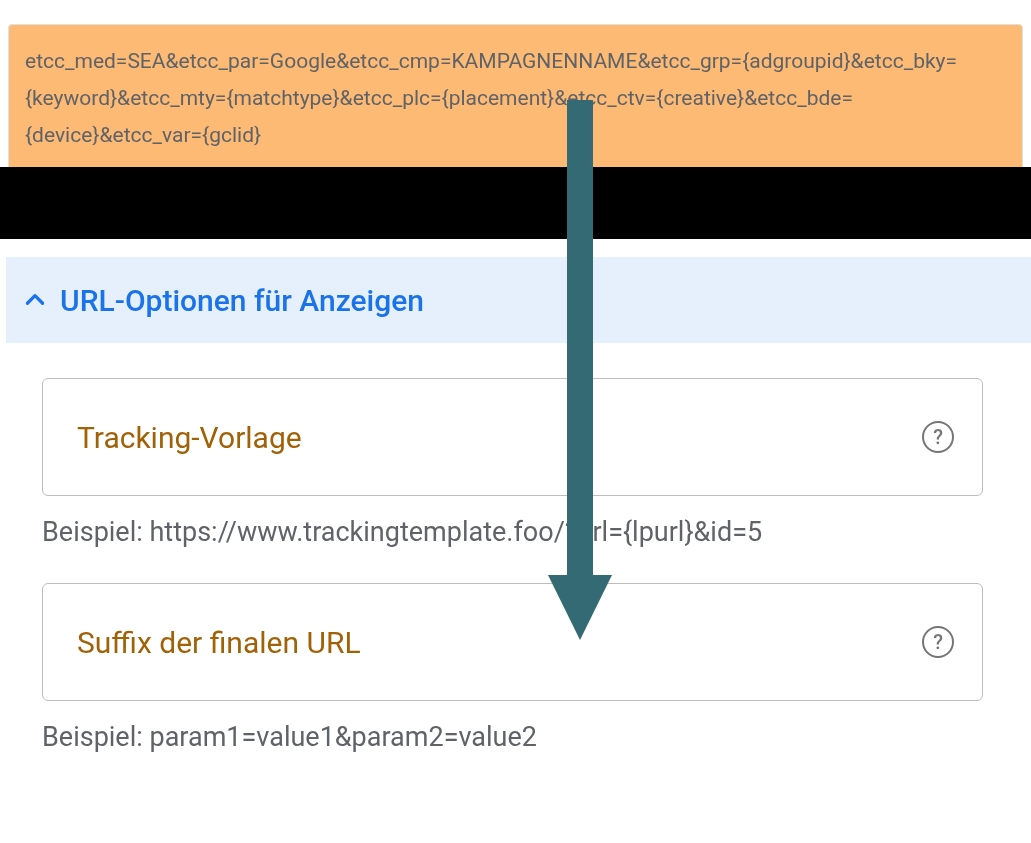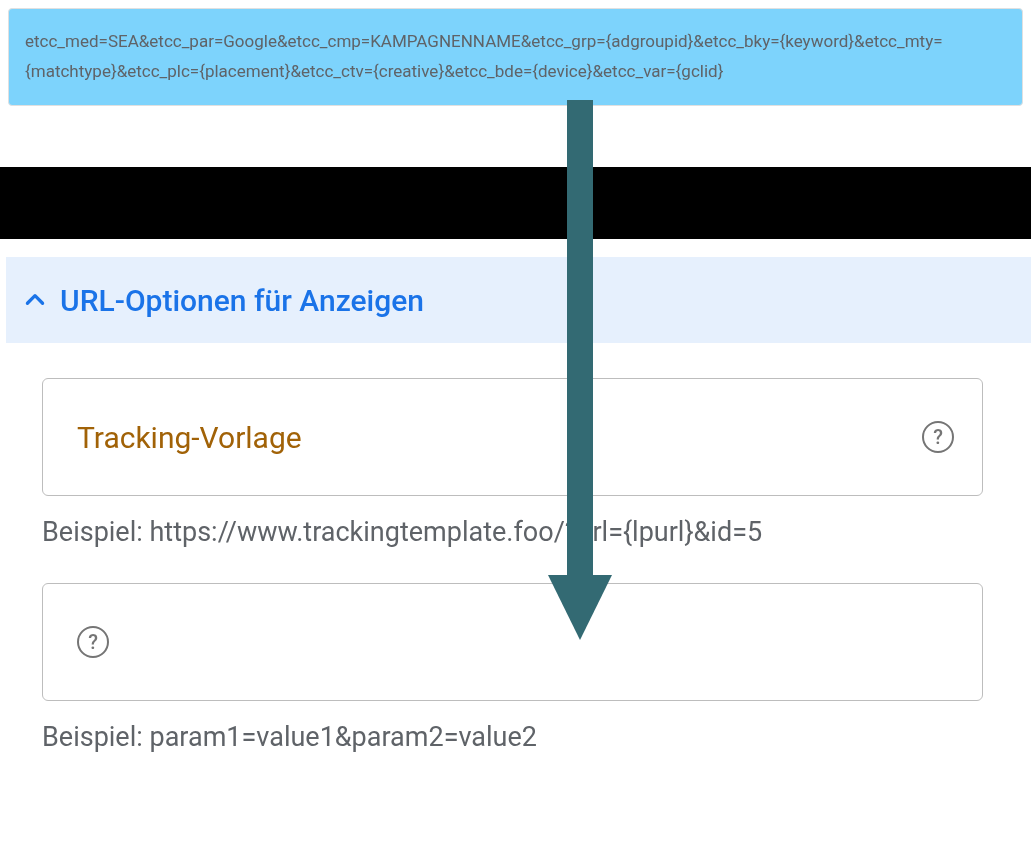--- a/index.html
+++ b/index.html
@@ -5,31 +5,31 @@
     * { box-sizing: border-box; margin: 0; padding: 0; }
     body {
       font-family: Roboto, Arial, sans-serif;
       width: 1031px;
       height: 843px;
       background: #fff;
       position: relative;
     }
     .code-box {
       position: absolute;
-      top: 8px;
+      top: 24px;
       left: 8px;
       right: 8px;
       border: 1px solid #e0e0e0;
       border-radius: 4px;
       padding: 18px 16px 18px 16px;
       font-family: Roboto, Arial, sans-serif;
-      font-size: 17px;
+      font-size: 21px;
       line-height: 1.75;
       color: #5f6368;
-      background: #7dd3fc;
+      background: #fdba74;
     }
     .black-bar {
       position: absolute;
       top: 167px;
       left: 0;
       right: 0;
       height: 72px;
       background: #000;
     }
     .section-header {
@@ -129,20 +129,21 @@
 <div class="field-group tracking">
   <div class="input-box">
     <span class="label">Tracking-Vorlage</span>
     <span class="help-icon">?</span>
   </div>
   <div class="example">Beispiel: https://www.trackingtemplate.foo/?url={lpurl}&amp;id=5</div>
 </div>
 
 <div class="field-group suffix">
   <div class="input-box">
+    <span class="label">Suffix der finalen URL</span>
     <span class="help-icon">?</span>
   </div>
   <div class="example">Beispiel: param1=value1&amp;param2=value2</div>
 </div>
 
 <svg class="arrow" viewBox="0 0 80 540">
   <line x1="40" y1="0" x2="40" y2="490" stroke="#336a73" stroke-width="26"></line>
   <polygon points="40,540 8,475 72,475" fill="#336a73"></polygon>
 </svg>
 

